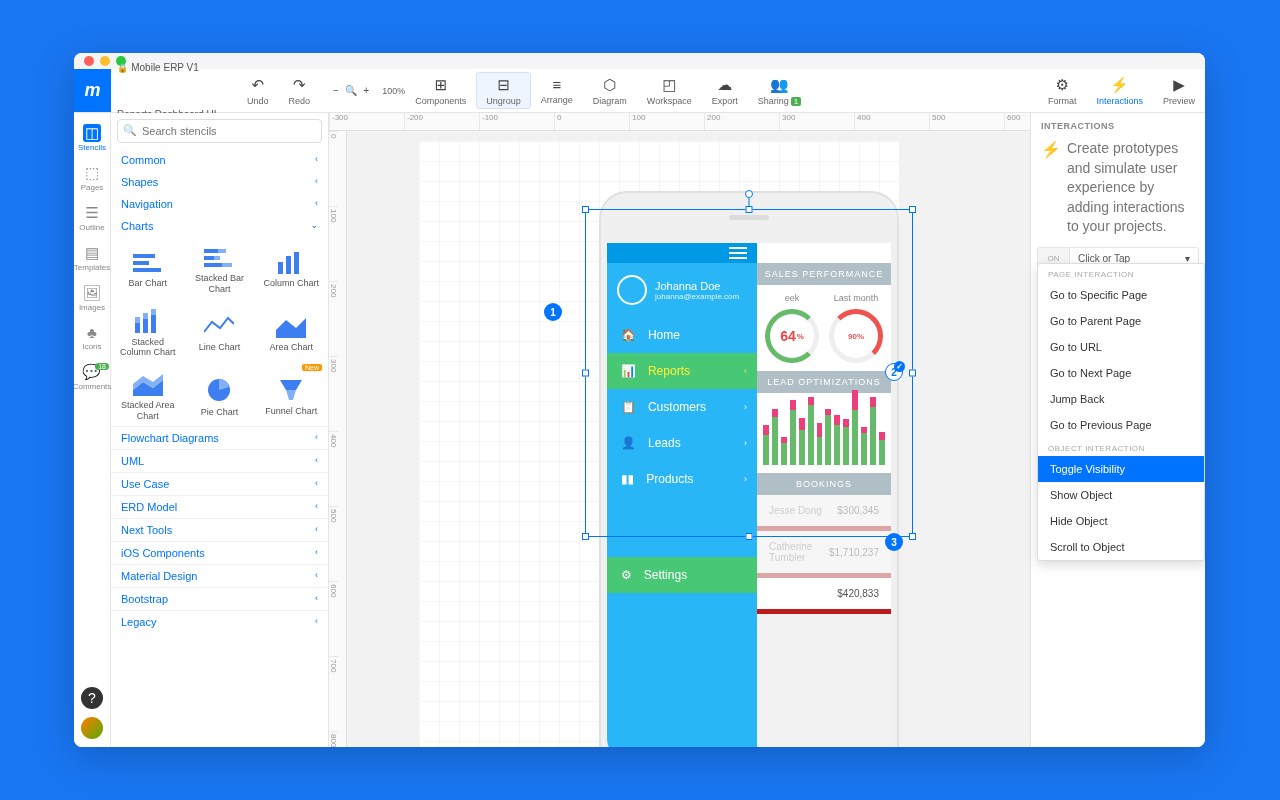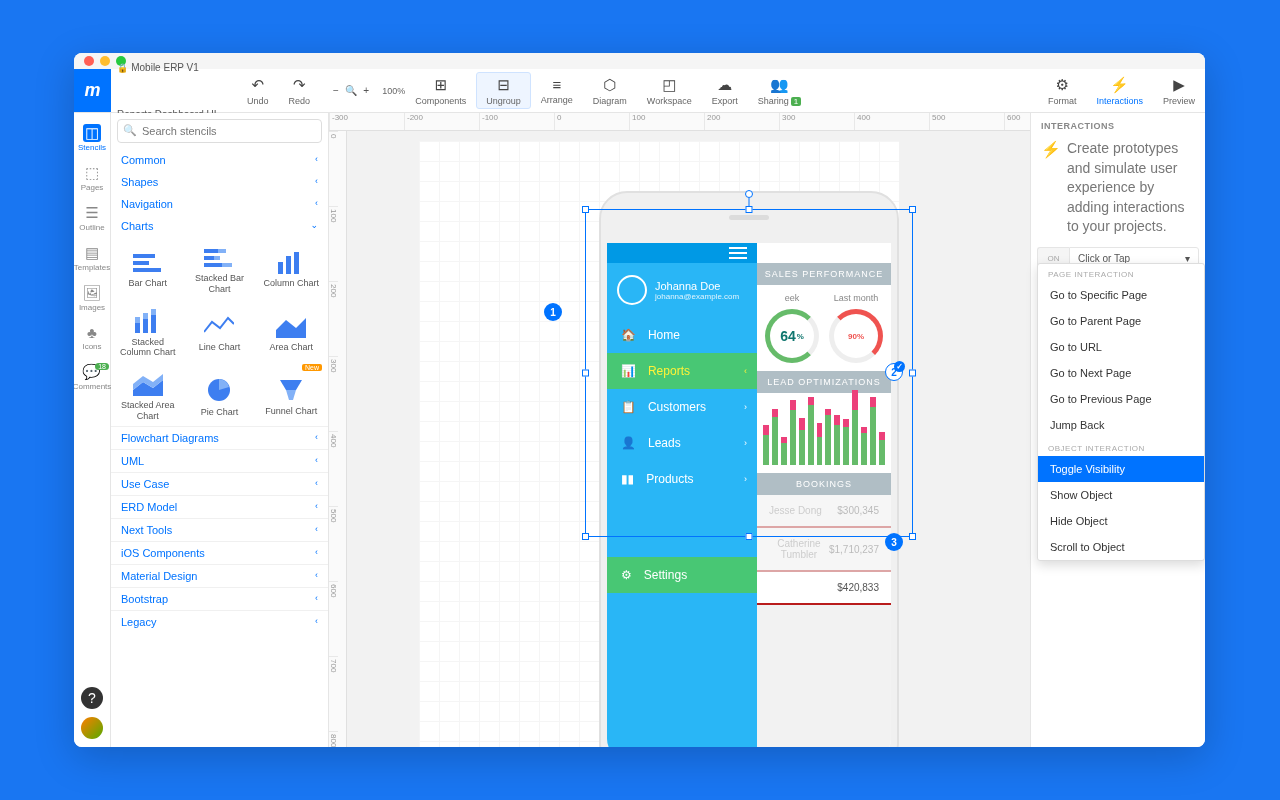--- a/index.html
+++ b/index.html
@@ -63,29 +63,29 @@
 .drawer-user .u-em { font-size: 8px; opacity: .85; }
 .drawer-item { display: flex; align-items: center; height: 36px; padding: 0 14px; gap: 12px; font-size: 12px; position:relative;}
 .drawer-item.active { background: #48c774; color: #fff238; }
 .drawer-item .chv{position:absolute;right:10px;font-size:9px;}
 .drawer-item.settings { background: #48c774; margin-top: 60px; }
 .content { position: absolute; left: 150px; right: 0; top: 20px; bottom: 0; background: #f2f2f2; }
 .section-hdr { background: #b0bec5; color: #fff; font-size: 9px; text-align: center; padding: 6px 0; letter-spacing: 1px; }
 .stats { display: flex; padding: 8px 6px; gap: 6px; background:#fff;}
 .stat { flex: 1; text-align: center; font-size: 9px; color: #888; }
 .donut { width: 54px; height: 54px; border-radius: 50%; margin: 6px auto 0; display: flex; align-items: center; justify-content: center; font-size: 14px; font-weight: bold; }
-.d1{border:5px solid #66bb6a; border-right-color:#eee; color:#0f766e; position:relative;}
+.d1{border:5px solid #66bb6a; border-right-color:#eee; color:#ef4444; position:relative;}
 .d1::after{content:"%";font-size:8px;margin-left:1px;}
 .d2{border:5px solid #ef5350; border-bottom-color:#eee;border-left-color:#eee; color:#ef5350;}
 .d2 span{font-size:8px;}
 .bars{height:80px;display:flex;align-items:flex-end;gap:3px;padding:8px 6px;background:#fff;}
 .bar{flex:1;display:flex;flex-direction:column-reverse;}
 .bar .g{background:#66bb6a;}
 .bar .r{background:#ec407a;}
-.booking-row{display:flex;align-items:center;padding:10px 12px;font-size:10px;color:#888;background:#fff;border-bottom:2px solid #b91c1c;text-align:center;}
+.booking-row{display:flex;align-items:center;padding:10px 12px;font-size:10px;color:#888;background:#fff;border-bottom:5px solid #b91c1c;}
 .booking-row .amt{margin-left:auto;color:#555;font-weight:500;}
 .faded{opacity:.35;}
 .selection-box { position: absolute; border: 1px solid #0073ff; left: 166px; top: 68px; width: 328px; height: 328px; pointer-events: none; }
 .sel-handle { position: absolute; width: 7px; height: 7px; background: #fff; border: 1px solid #0073ff; }
 .sel-handle.tl{left:-4px;top:-4px;} .sel-handle.tr{right:-4px;top:-4px;} .sel-handle.bl{left:-4px;bottom:-4px;} .sel-handle.br{right:-4px;bottom:-4px;}
 .sel-handle.tm{left:50%;top:-4px;transform:translateX(-50%);} .sel-handle.bm{left:50%;bottom:-4px;transform:translateX(-50%);}
 .sel-handle.lm{left:-4px;top:50%;transform:translateY(-50%);} .sel-handle.rm{right:-4px;top:50%;transform:translateY(-50%);}
 .rot-handle{position:absolute;width:8px;height:8px;border:1px solid #0073ff;border-radius:50%;background:#fff;left:50%;top:-20px;transform:translateX(-50%);}
 .rot-handle::before{content:"";position:absolute;width:1px;height:12px;background:#0073ff;left:50%;top:7px;transform:translateX(-50%);}
 .marker{position:absolute;width:18px;height:18px;border-radius:50%;background:#0073ff;color:#fff;font-size:10px;font-weight:bold;display:flex;align-items:center;justify-content:center;}
@@ -549,22 +549,22 @@
             <span>Select Action</span>
             <span>▾</span>
           </div>
       </div>
       <div class="dropdown">
         <div class="dd-section">PAGE INTERACTION</div>
         <div class="dd-item">Go to Specific Page</div>
         <div class="dd-item">Go to Parent Page</div>
         <div class="dd-item">Go to URL</div>
         <div class="dd-item">Go to Next Page</div>
+        <div class="dd-item">Jump Back</div>
         <div class="dd-item">Go to Previous Page</div>
-        <div class="dd-item">Jump Back</div>
         <div class="dd-section">OBJECT INTERACTION</div>
         <div class="dd-item sel">Toggle Visibility</div>
         <div class="dd-item">Show Object</div>
         <div class="dd-item">Hide Object</div>
         <div class="dd-item">Scroll to Object</div>
       </div>
     </div>
   </div>
 </div>
 

